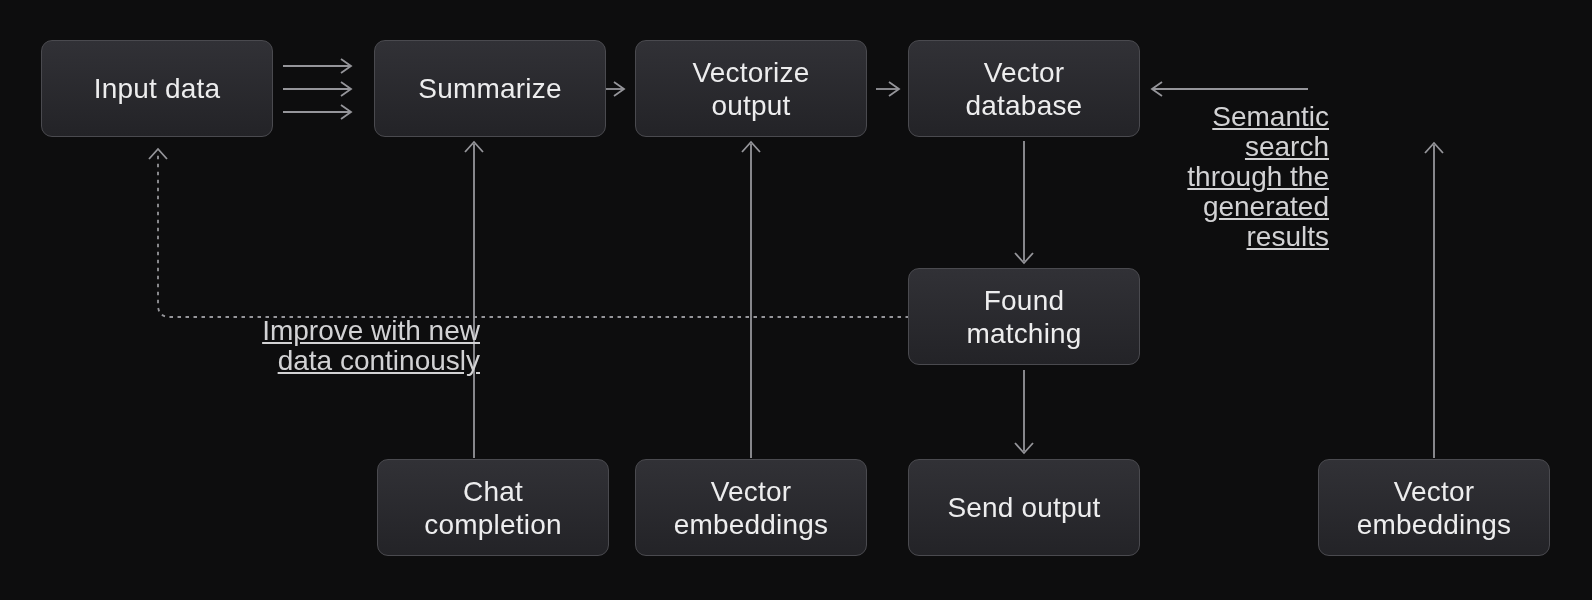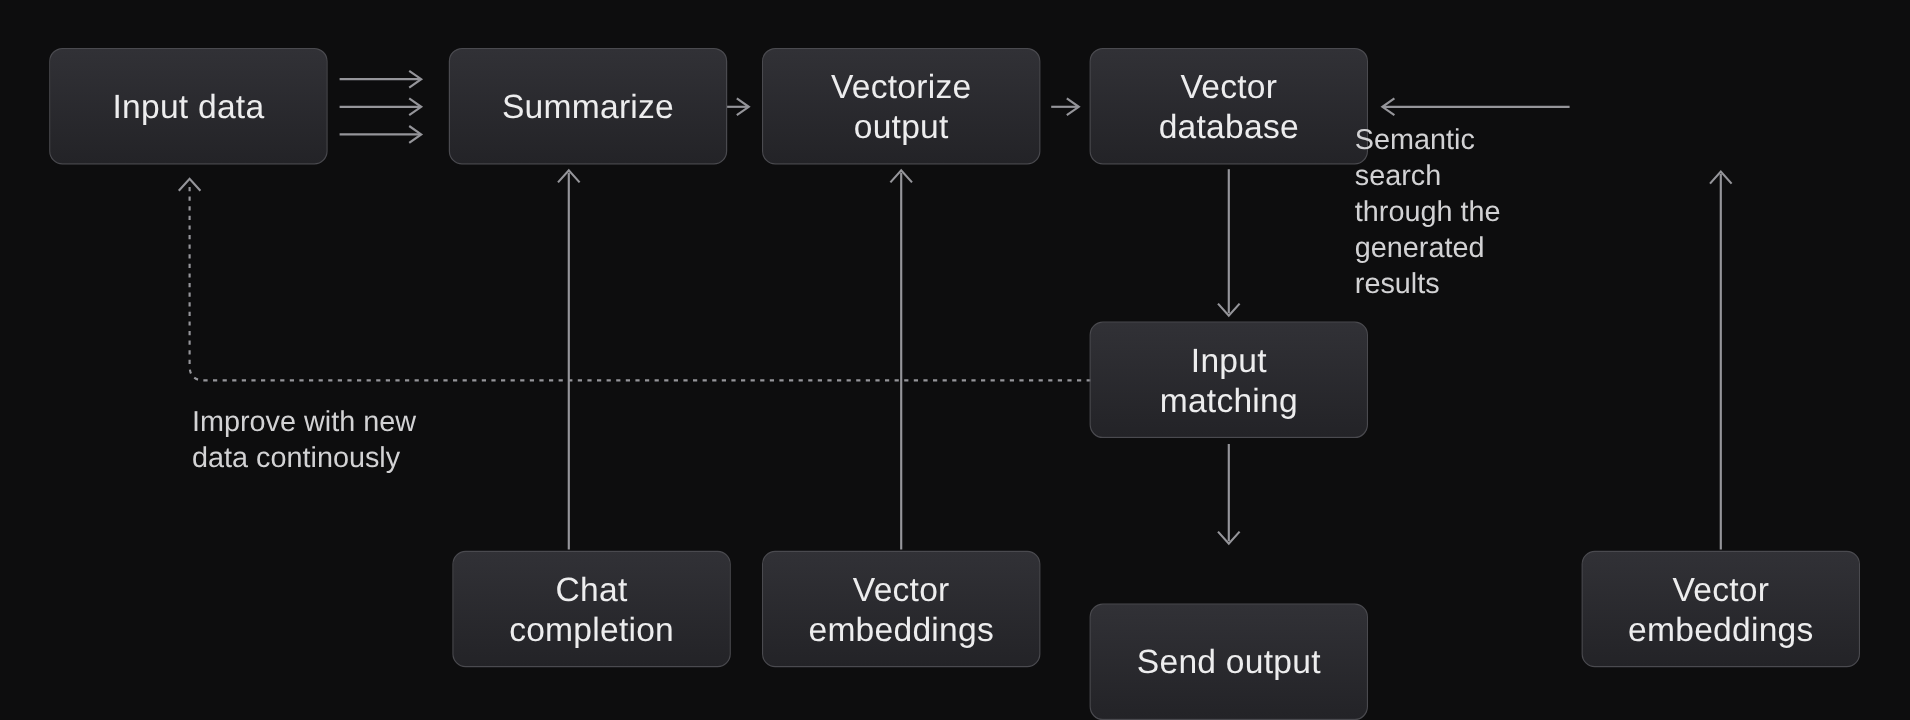--- a/index.html
+++ b/index.html
@@ -36,48 +36,49 @@
     color: var(--node-text);
     font-size: 28px;
     line-height: 33px;
     text-align: center;
     white-space: pre-line;
     letter-spacing: 0.2px;
   }
   .annotation {
     position: absolute;
     color: var(--annotation-text);
-    font-size: 24px;
+    font-size: 28px;
     line-height: 30px;
-    text-align: left;
+    text-align: right;
     white-space: pre-line;
+    text-decoration: underline;
   }
   .connections {
     position: absolute;
     inset: 0;
     pointer-events: none;
   }
   .connections path {
     stroke: var(--arrow);
     stroke-width: 1.8;
     fill: none;
   }
   
   .pos-input       { left: 41px;   top: 40px; }
   .pos-summarize   { left: 374px;  top: 40px; }
   .pos-vectorize   { left: 635px;  top: 40px; }
   .pos-vectordb    { left: 908px;  top: 40px; }
   .pos-production  { left: 1318px; top: 40px; }
   .pos-found       { left: 908px;  top: 268px; }
   .pos-chat        { left: 357px;  top: 459px; margin-left: 20px; }
   .pos-veleft      { left: 635px;  top: 459px; }
-  .pos-send        { left: 908px;  top: 459px; margin-top: 44px; }
+  .pos-send        { left: 908px;  top: 459px; }
   .pos-veright     { left: 1318px; top: 459px; }
   .pos-semantic    { left: 1129px; top: 102px; width: 200px; }
-  .pos-improve     { left: 160px;  top: 337px; width: 320px; }
+  .pos-improve     { left: 160px;  top: 316px; width: 320px; }
 </style>
 </head>
 <body>
 
 <div class="canvas">
 
   <svg class="connections" width="1592" height="600" viewBox="0 0 1592 600">
 
     <g>
       <path d="M283 66 H350"></path>
@@ -142,21 +143,21 @@
   </div>
   <div class="node pos-vectorize">
     <span class="node-label">Vectorize
 output</span>
   </div>
   <div class="node pos-vectordb">
     <span class="node-label">Vector
 database</span>
   </div>
   <div class="node pos-found">
-    <span class="node-label">Input
+    <span class="node-label">Found
 matching</span>
   </div>
   <div class="node pos-chat">
     <span class="node-label">Chat
 completion</span>
   </div>
   <div class="node pos-veleft">
     <span class="node-label">Vector
 embeddings</span>
   </div>

